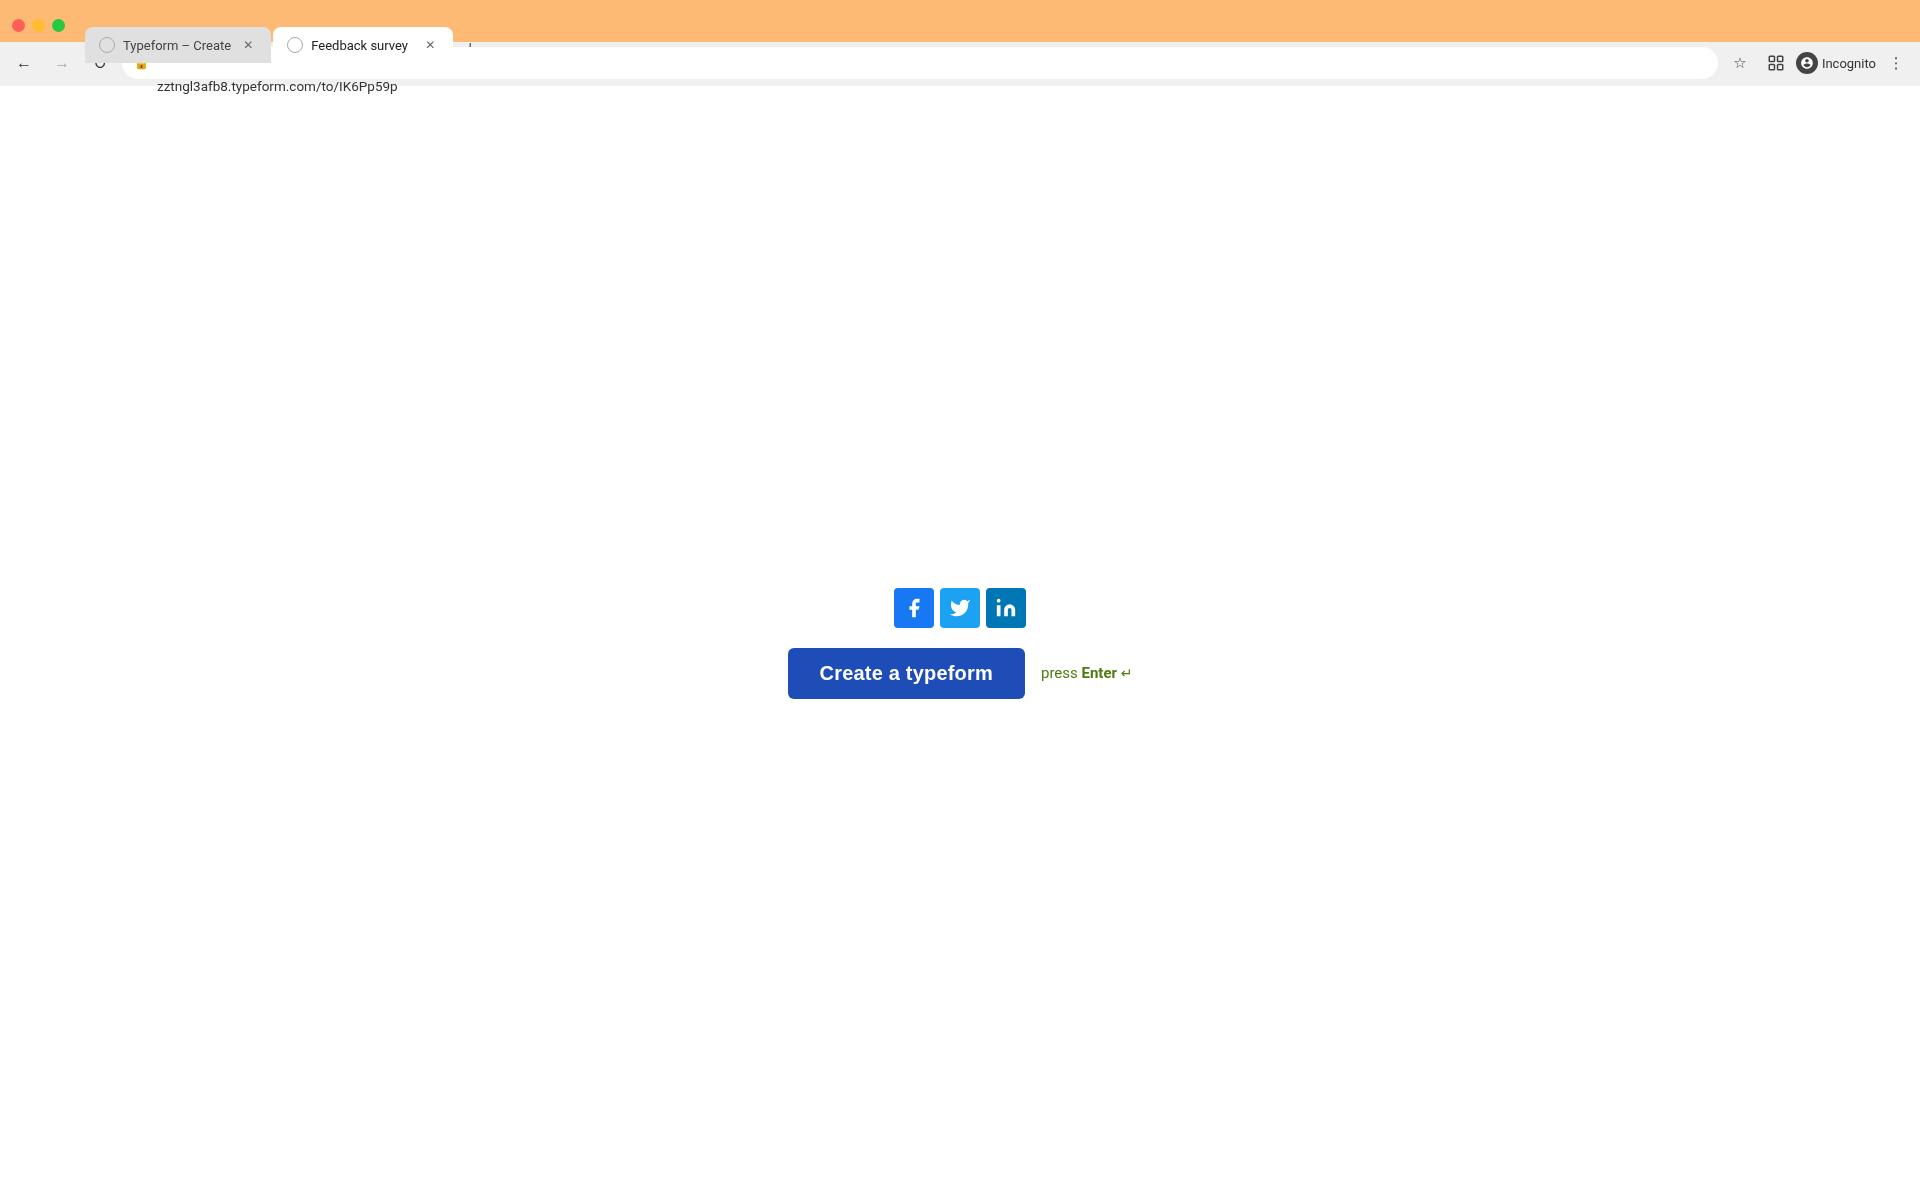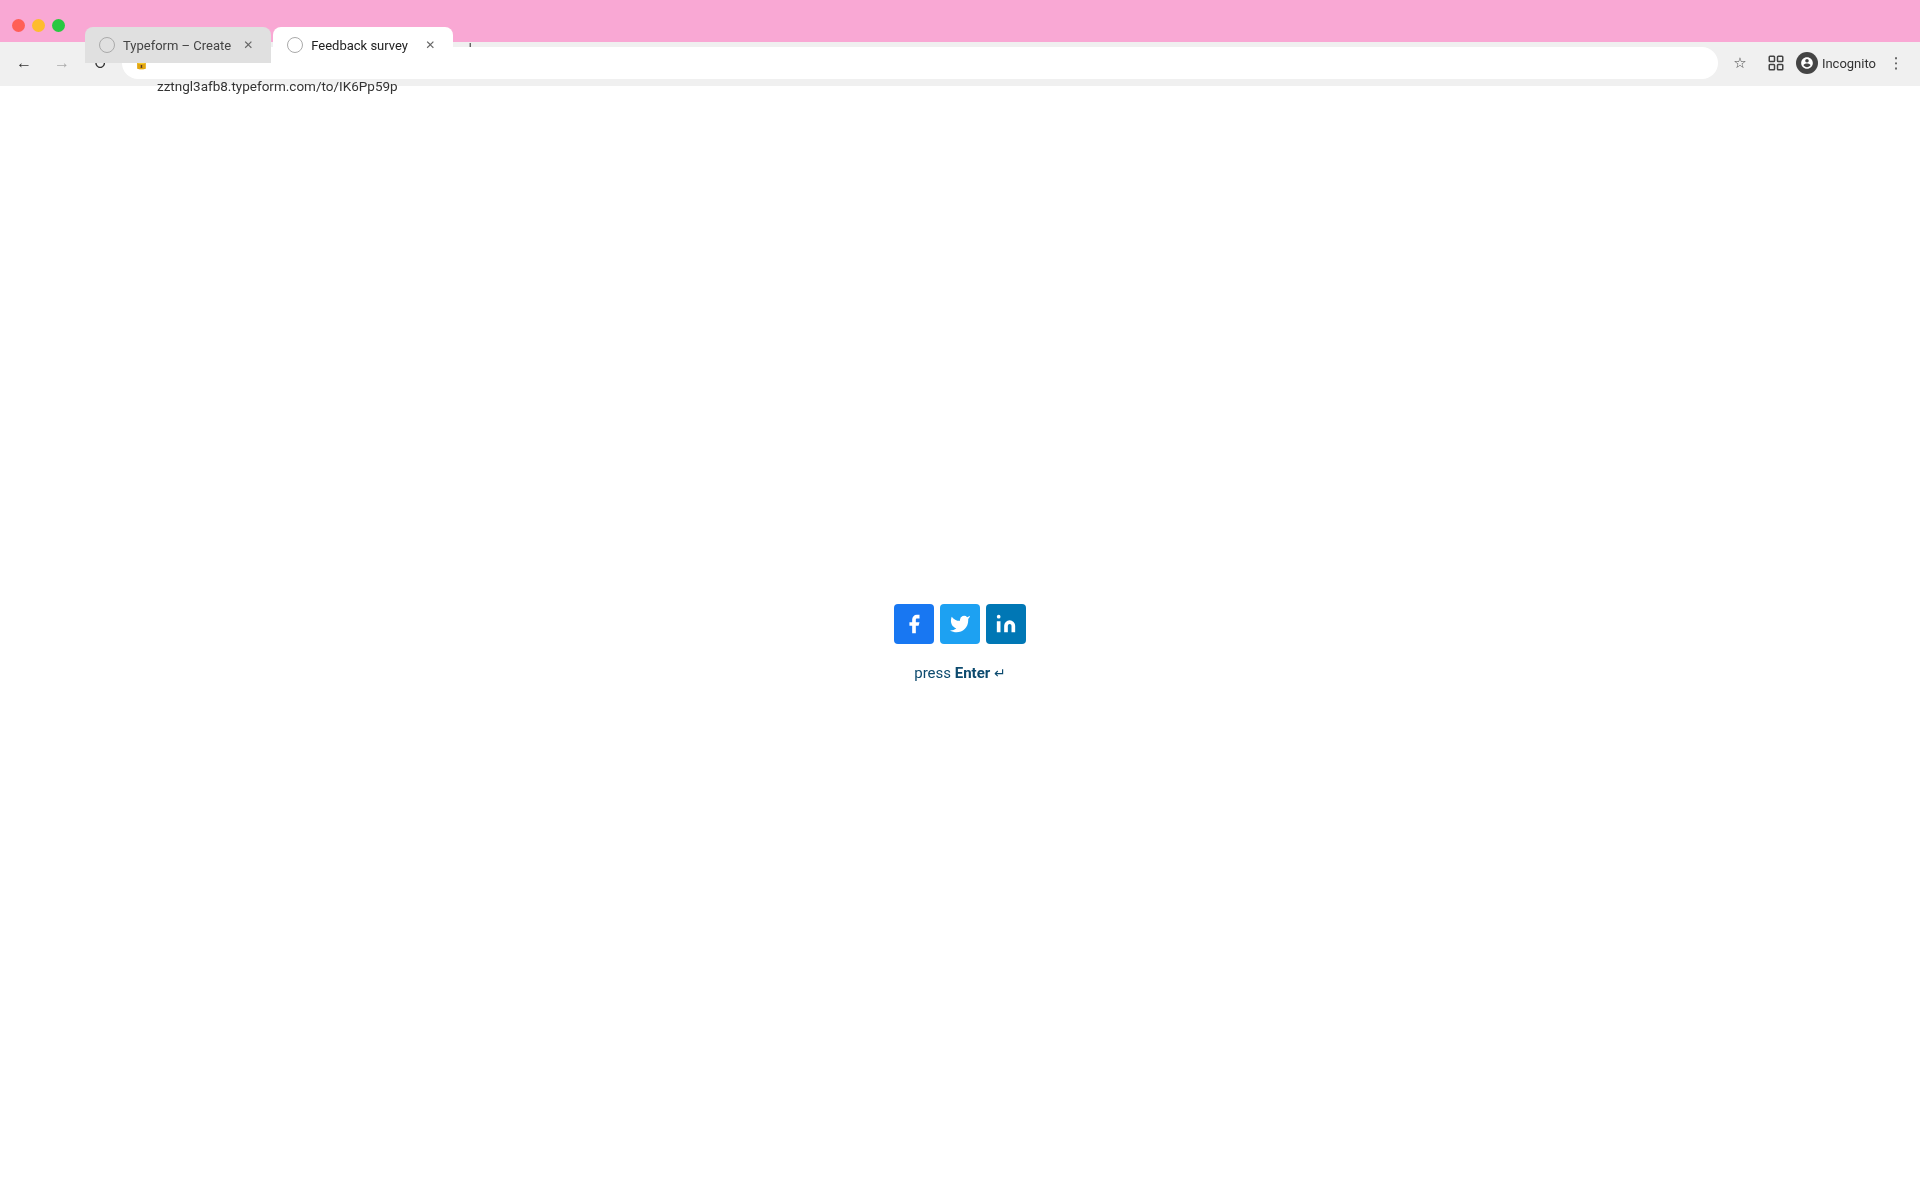--- a/index.html
+++ b/index.html
@@ -19,21 +19,21 @@
     
     .browser-chrome {
       background: #f0f0f0;
       width: 100%;
     }
 
     .title-bar {
       display: flex;
       align-items: center;
       padding: 8px 12px 0;
-      background: #f9a8d4;
+      background: #fdba74;
       height: 42px;
     }
 
     .window-controls {
       display: flex;
       gap: 7px;
       margin-right: 12px;
     }
 
     .window-btn {
@@ -289,21 +289,21 @@
       border-radius: 6px;
       padding: 14px 32px;
       font-size: 20px;
       font-weight: 600;
       cursor: pointer;
       letter-spacing: 0.2px;
     }
 
     .press-enter {
       font-size: 15px;
-      color: #0c4a6e;
+      color: #4d7c0f;
     }
 
     .press-enter strong {
       font-weight: 700;
     }
 
     .enter-symbol {
       font-size: 14px;
     }
   </style>
@@ -389,20 +389,21 @@
     </div>
     <div class="social-icon linkedin">
       <svg viewBox="0 0 24 24">
         <path d="M16 8a6 6 0 016 6v7h-4v-7a2 2 0 00-2-2 2 2 0 00-2 2v7h-4v-7a6 6 0 016-6zM2 9h4v12H2z"></path>
         <circle cx="4" cy="4" r="2"></circle>
       </svg>
     </div>
   </div>
 
   <div class="cta-container">
+    <button class="create-btn">Create a typeform</button>
     <span class="press-enter">
       <span>press </span>
       <strong>Enter </strong>
       <span class="enter-symbol">↵</span>
     </span>
   </div>
 
 </div>
 
 </body></html>

